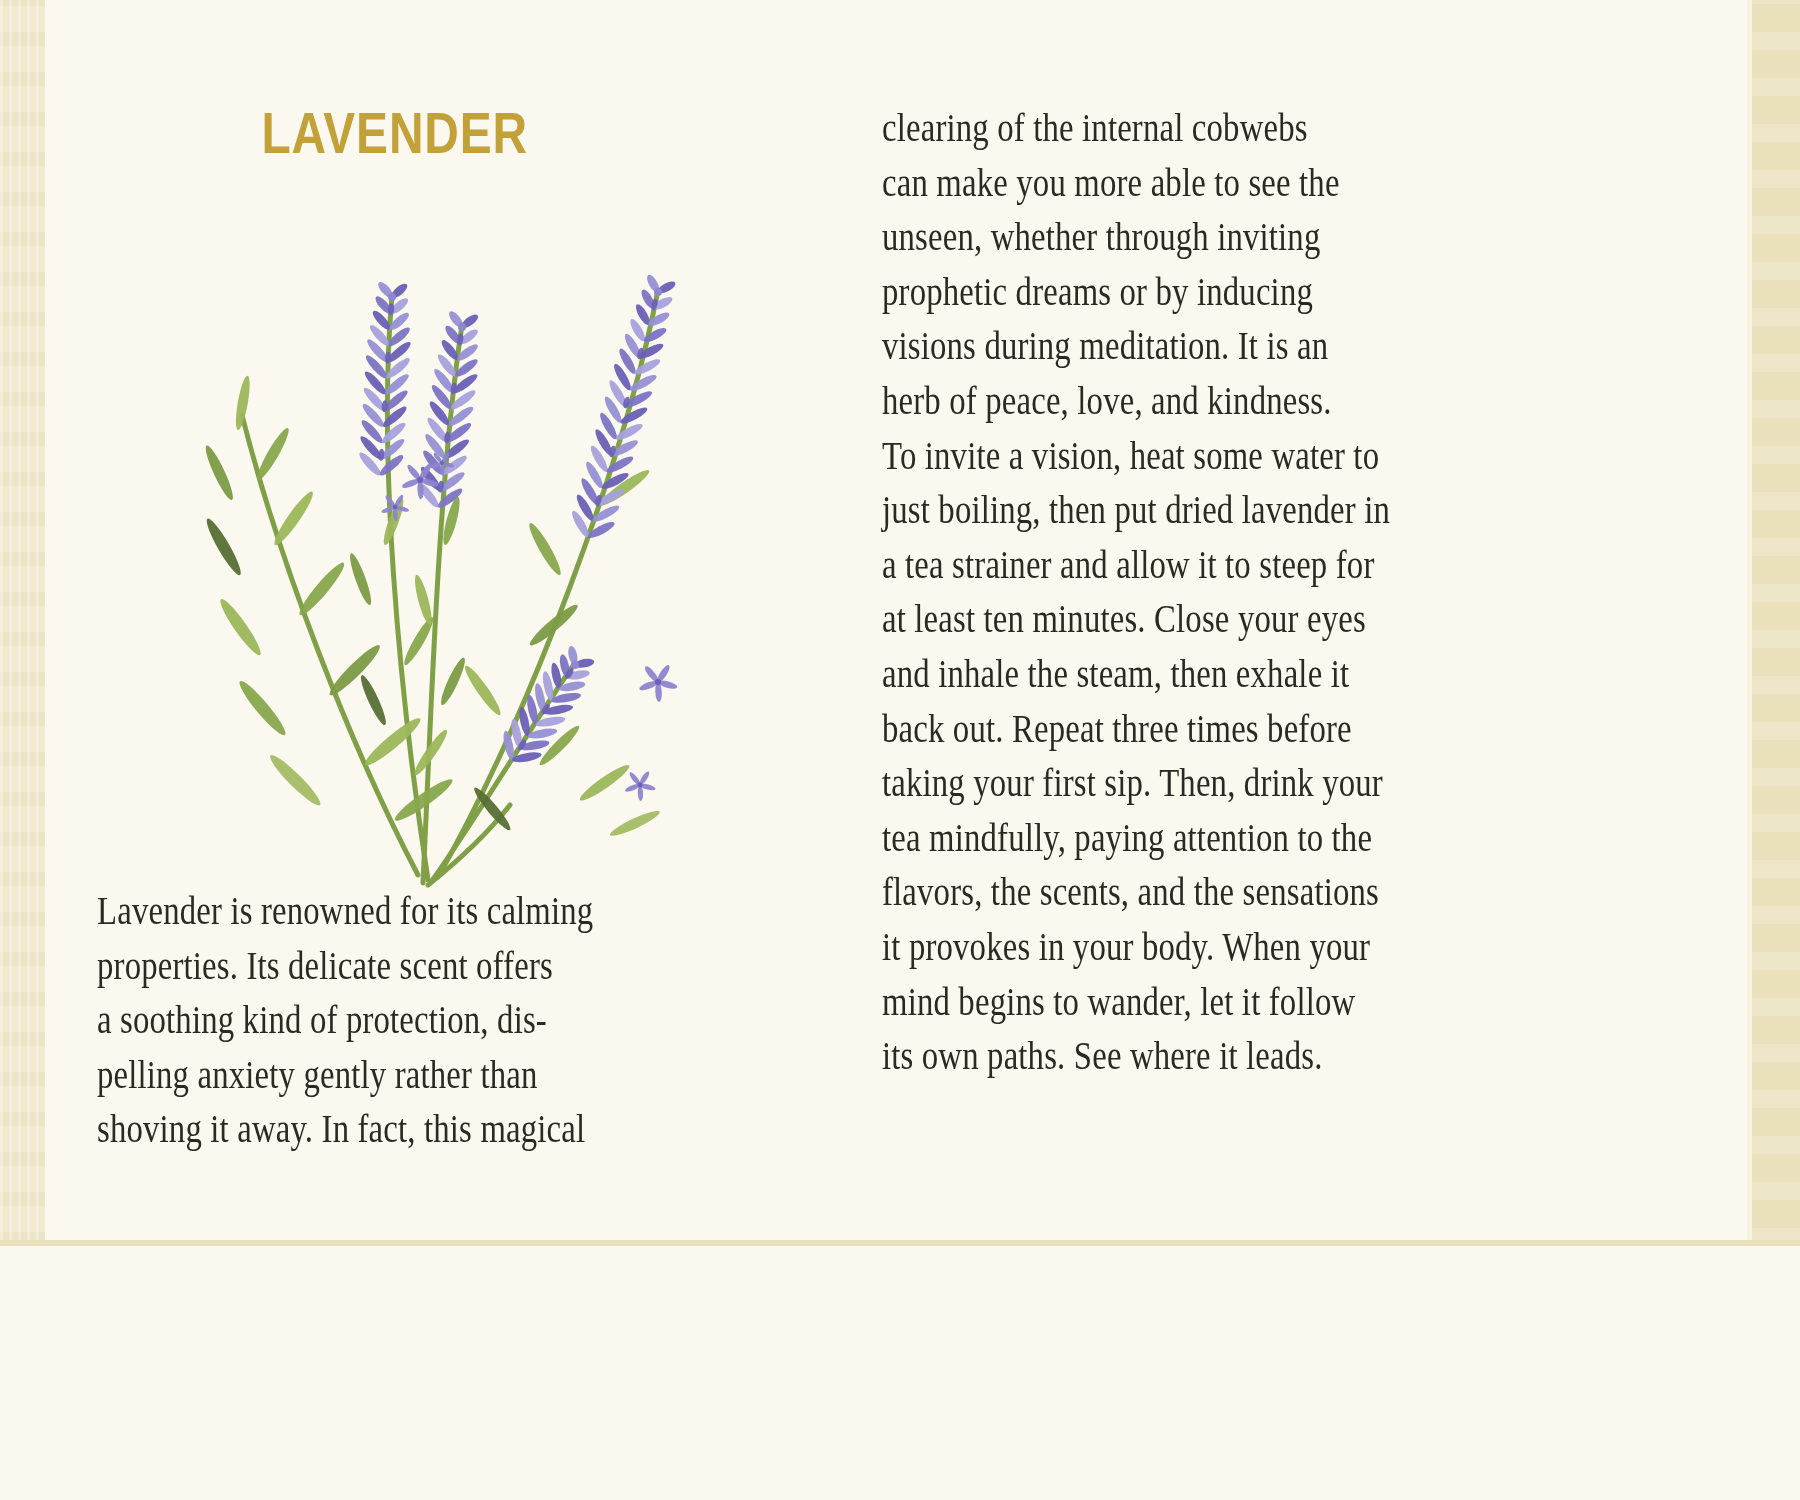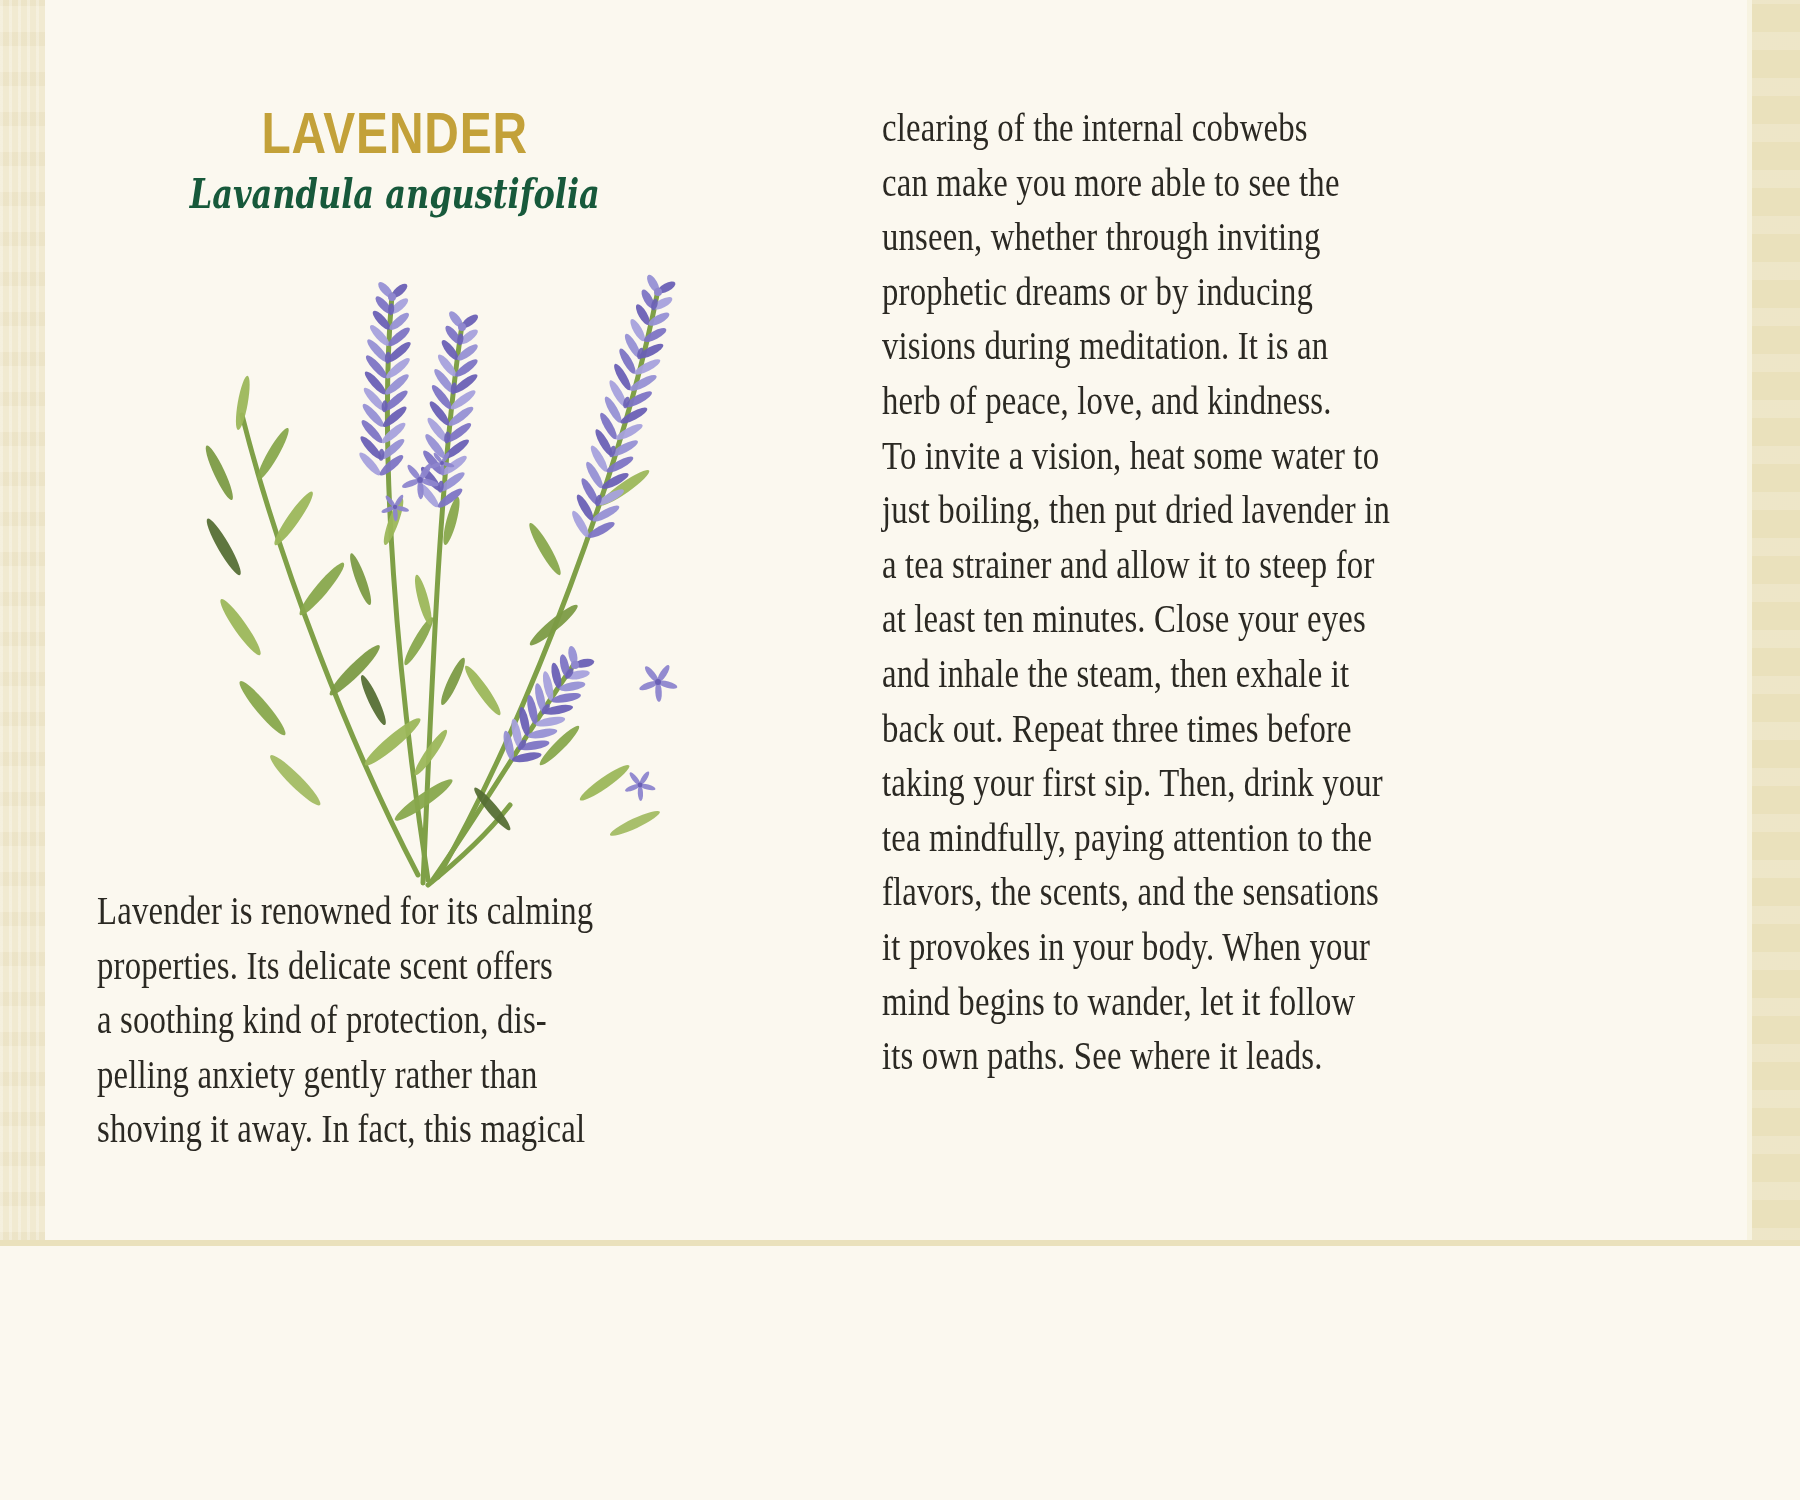--- a/index.html
+++ b/index.html
@@ -45,23 +45,20 @@
 <body>
 
 <div class="stage">
   <div class="band-left"></div>
   <div class="band-right-gap"></div>
   <div class="band-right"></div>
   <div class="strip-bottom"></div>
 
   <div class="page-title">
     <span class="squeeze">LAVENDER</span>
-  </div>
-  <div class="page-subtitle">
-    <span class="squeeze">Lavandula angustifolia</span>
   </div>
 
   <div class="illustration">
     <svg id="lav" width="520" height="645" viewBox="0 0 520 645" xmlns="http://www.w3.org/2000/svg">
         <path d="M62,170 C100,320 170,500 238,630" fill="none" stroke="#7FA047" stroke-width="5" stroke-linecap="round"></path>
         <path d="M212,50 C198,210 218,440 248,635" fill="none" stroke="#7FA047" stroke-width="5" stroke-linecap="round"></path>
         <path d="M282,80 C258,240 252,450 243,638" fill="none" stroke="#7FA047" stroke-width="5" stroke-linecap="round"></path>
         <path d="M478,45 C445,215 350,470 258,632" fill="none" stroke="#7FA047" stroke-width="5" stroke-linecap="round"></path>
         <path d="M395,418 C358,470 305,560 252,636" fill="none" stroke="#7FA047" stroke-width="5" stroke-linecap="round"></path>
         <path d="M330,560 C305,592 278,616 248,640" fill="none" stroke="#7FA047" stroke-width="5" stroke-linecap="round"></path>

